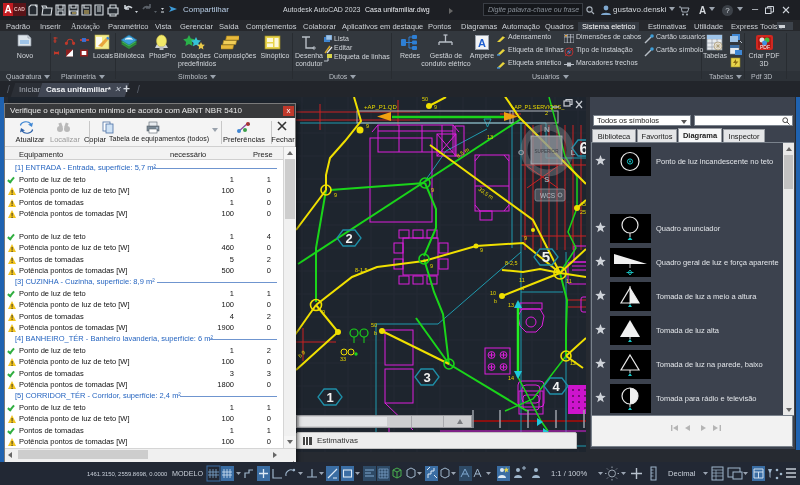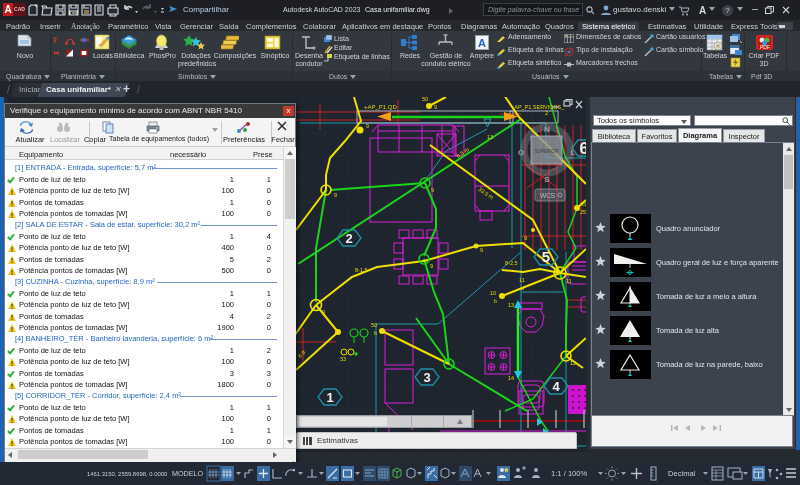--- a/index.html
+++ b/index.html
@@ -697,24 +697,20 @@
           <span class="v2">0</span>
         </div>
       <div class="drow" style="top:49.0px;">
           <span class="wi">
             <i>!</i>
           </span>
           <span class="t">Potência pontos de tomadas [W]</span>
           <span class="v1">100</span>
           <span class="v2">0</span>
         </div>
-      <div class="drow sect" style="top:60.4px;">
-          <span class="t">[2] SALA DE ESTAR - Sala de estar, superfície: 30,2 m²</span>
-          <span class="line" style="left:196px;"></span>
-        </div>
       <div class="drow" style="top:71.8px;">
           <span class="ok"></span>
           <span class="t">Ponto de luz de teto</span>
           <span class="v1">1</span>
           <span class="v2">4</span>
         </div>
       <div class="drow" style="top:83.2px;">
           <span class="wi">
             <i>!</i>
           </span>
@@ -872,20 +868,29 @@
           <path d="M5 5 L7.5 7.5" stroke="#444" stroke-width="1"></path>
         </svg>
       </div>
     <div class="abs" style="left:2px;top:32px;">
       <div class="rtab" style="position:relative;float:left;width:44px;">Biblioteca</div>
       <div class="rtab" style="position:relative;float:left;width:40px;margin-left:1px;">Favoritos</div>
       <div class="rtab active" style="position:relative;float:left;width:44px;margin-left:1px;">Diagrama</div>
       <div class="rtab" style="position:relative;float:left;width:42px;margin-left:1px;">Inspector</div>
     </div>
     <div class="abs" id="rlist" style="left:1px;top:45px;width:203px;height:274px;background:#3c424e;border:1px solid #7a828c;border-right:none;">
+      <div class="item" style="top:2px;">
+        <span class="star"></span>
+        <svg class="thumb" viewBox="0 0 41 29">
+            <circle cx="20" cy="14.5" r="9" fill="none" stroke="#e8e8e8" stroke-width="1.2"></circle>
+            <circle cx="20" cy="14.5" r="2.6" fill="none" stroke="#19c8c8" stroke-width="1"></circle>
+            <circle cx="20" cy="14.5" r="1" fill="#19c8c8"></circle>
+          </svg>
+        <div class="txt">Ponto de luz incandescente no teto</div>
+      </div>
       <div class="item" style="top:69px;">
         <span class="star"></span>
         <svg class="thumb" viewBox="0 0 41 29">
             <circle cx="20" cy="11" r="8" fill="none" stroke="#e8e8e8" stroke-width="1.2"></circle>
             <path d="M20 19 v4" stroke="#e8e8e8" stroke-width="1"></path>
             <path d="M20 23 l-2.5 3 h5 z" fill="#19c8c8"></path>
           </svg>
         <div class="txt">Quadro anunciador</div>
       </div>
       <div class="item" style="top:103px;">
@@ -917,20 +922,30 @@
         <div class="txt">Tomada de luz alta</div>
       </div>
       <div class="item" style="top:205px;">
         <span class="star"></span>
         <svg class="thumb" viewBox="0 0 41 29">
             <path d="M20 5 L29 20 H11 z" fill="none" stroke="#e8e8e8" stroke-width="1.2"></path>
             <path d="M20 20 v3" stroke="#e8e8e8"></path>
             <path d="M20 23 l-2 3 h4 z" fill="#19c8c8"></path>
           </svg>
         <div class="txt">Tomada de luz na parede, baixo</div>
+      </div>
+      <div class="item" style="top:239px;">
+        <span class="star"></span>
+        <svg class="thumb" viewBox="0 0 41 29">
+            <circle cx="20" cy="12" r="8" fill="none" stroke="#e8e8e8" stroke-width="1.2"></circle>
+            <path d="M20 4 a8 8 0 0 1 0 16 z" fill="#f0f0f0"></path>
+            <path d="M20 20 v3" stroke="#e8e8e8"></path>
+            <path d="M20 23 l-2 3 h4 z" fill="#19c8c8"></path>
+          </svg>
+        <div class="txt">Tomada para rádio e televisão</div>
       </div>
     </div>
 
     <div class="abs" style="left:193px;top:46px;width:11px;height:272px;background:#e9e9e9;">
       <div style="position:absolute;top:0;left:0;width:12px;height:11px;color:#555;font-size:6px;text-align:center;line-height:11px;">
           <u class="tup"></u>
         </div>
       <div style="position:absolute;top:12px;left:1px;width:9px;height:34px;background:#c2c2c2;"></div>
       <div style="position:absolute;bottom:0;left:0;width:12px;height:11px;color:#555;font-size:6px;text-align:center;line-height:11px;">
           <u class="tdn"></u>

